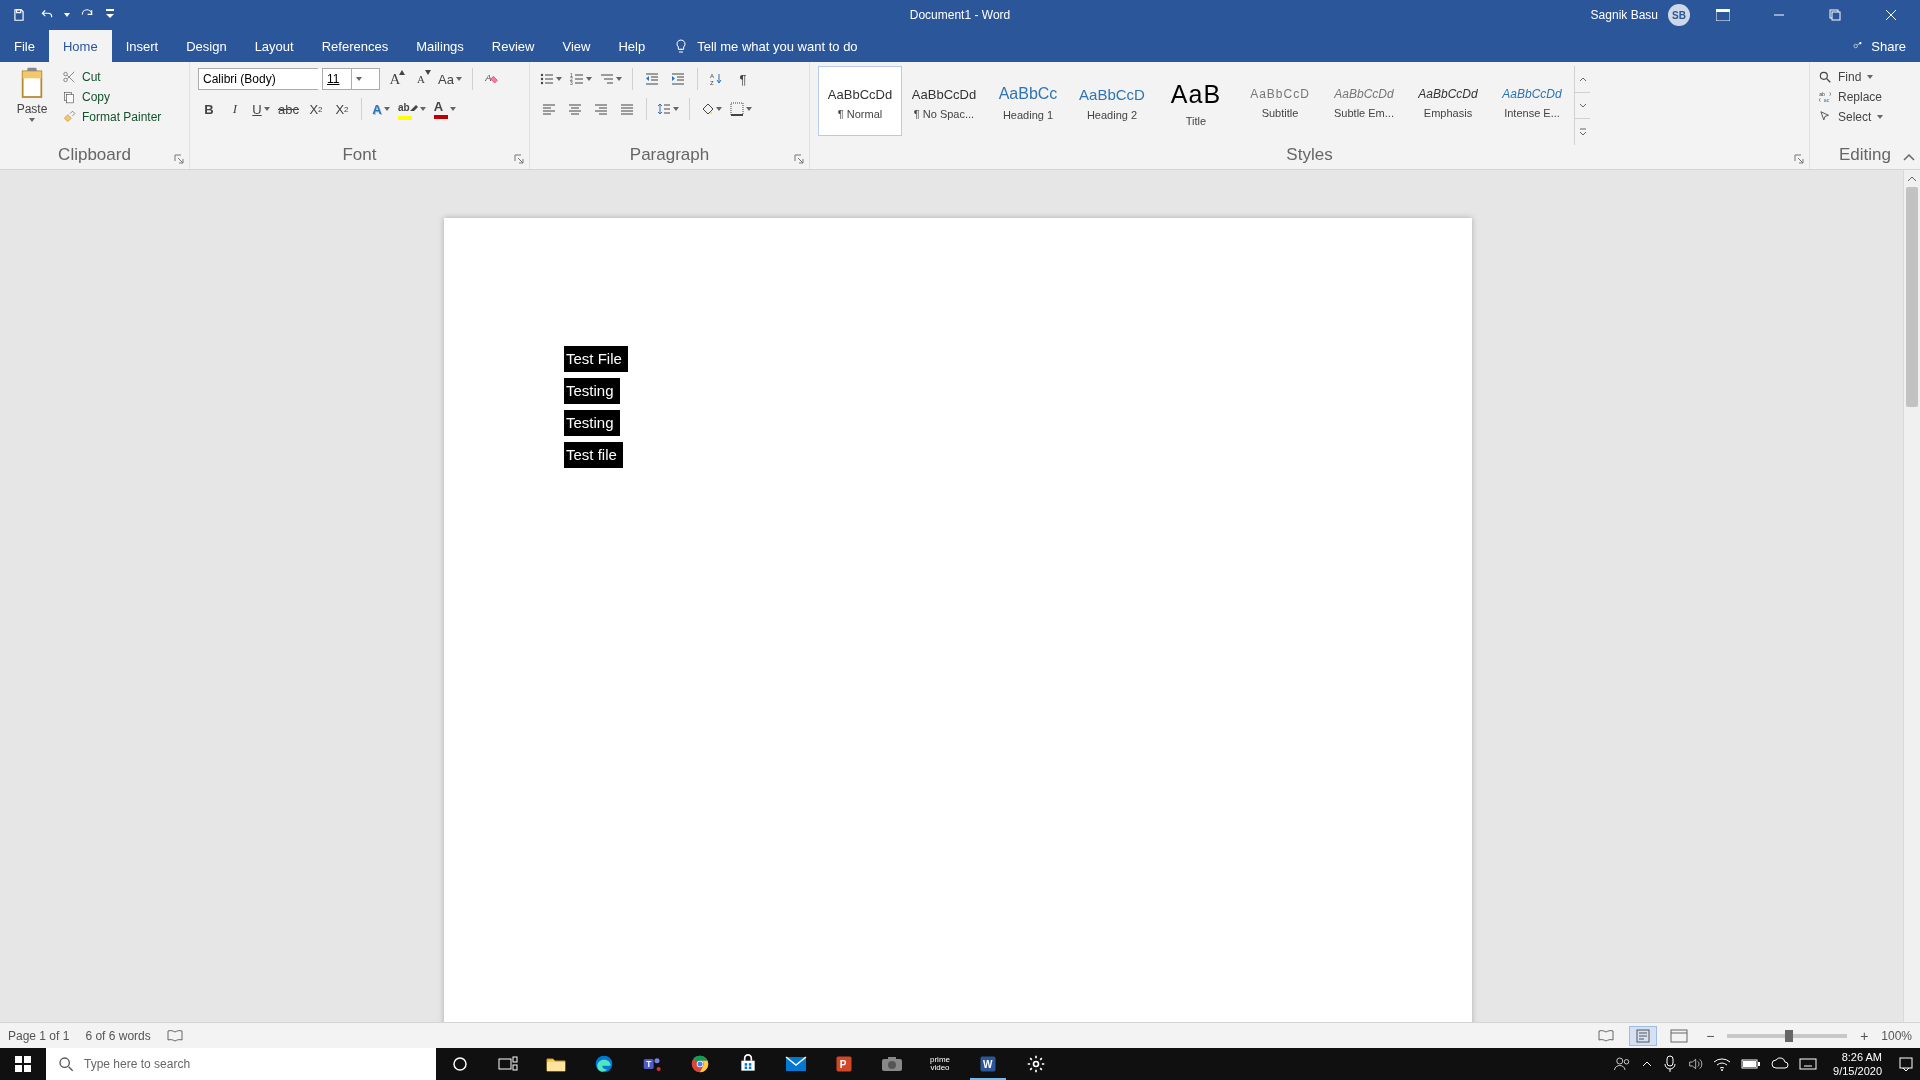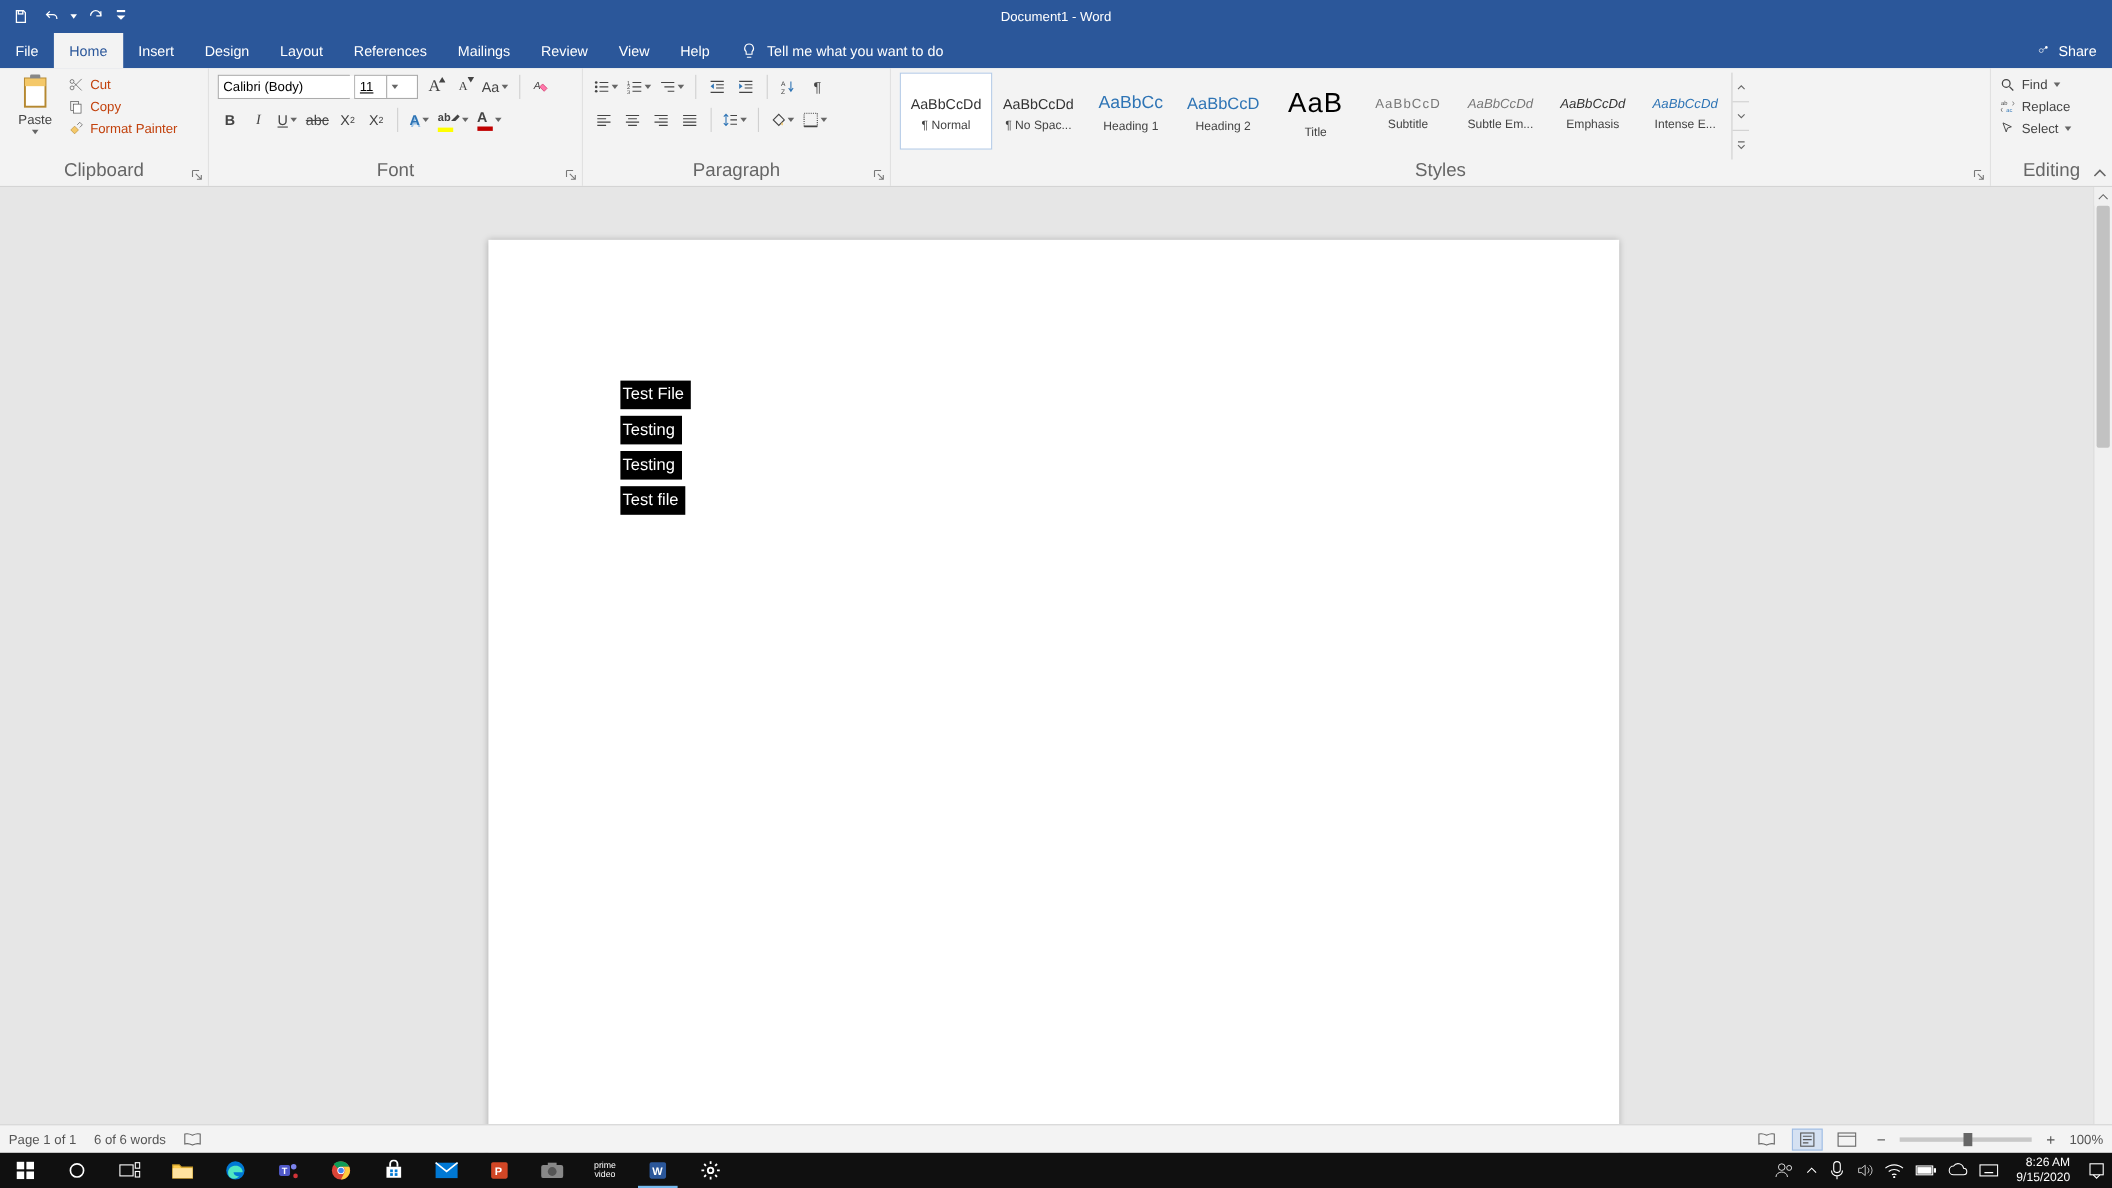--- a/index.html
+++ b/index.html
@@ -30,21 +30,21 @@
 .group { border-right:1px solid #e1e1e1; padding:4px 8px 2px 8px; display:flex; flex-direction:column; justify-content:space-between; position:relative;}
 .group-label { text-align:center; font-size:17px; color:#666; padding-bottom:2px; }
 .group-body { flex:1; display:flex; align-items:flex-start; }
 .dlg-launch { position:absolute; right:2px; bottom:2px; width:14px; height:14px; cursor:pointer; }
 .dlg-launch svg{ stroke:#777; fill:none;}
 
 
 .clip-big { display:flex; flex-direction:column; align-items:center; justify-content:center; width:48px; cursor:pointer; gap:2px; font-size:12px; color:#444;}
 .clip-big svg{ }
 .clip-side { display:flex; flex-direction:column; gap:6px; padding-left:6px; padding-top:4px;}
-.clip-item { display:flex; align-items:center; gap:6px; font-size:12px; color:#c2410c; cursor:pointer;}
+.clip-item { display:flex; align-items:center; gap:6px; font-size:12px; color:#14532d; cursor:pointer;}
 
 
 .font-row { display:flex; align-items:center; gap:4px; }
 .font-rows { display:flex; flex-direction:column; gap:8px; padding-top:2px;}
 .combo { display:flex; align-items:center; height:22px; background:#fff; border:1px solid #ababab; font-size:12px; }
 .combo input{ border:none; outline:none; height:100%; padding:0 4px; font-size:12px; }
 .combo .dd{ width:14px; display:flex; align-items:center; justify-content:center; border-left:1px solid #ababab; height:100%; cursor:pointer;}
 .ico-btn { min-width:22px; height:22px; display:flex; align-items:center; justify-content:center; cursor:pointer; font-size:13px; color:#444; position:relative; padding:0 2px;}
 .ico-btn .dd-caret{ margin-left:2px; }
 .sep-v{ width:1px; height:22px; background:#d0d0d0; margin:0 4px;}
@@ -136,20 +136,47 @@
     <div class="qat-btn" style="width:12px;">
         <svg width="8" height="12" viewBox="0 0 8 12">
           <rect x="0" y="0" width="8" height="2" fill="#fff"></rect>
           <path d="M0 5l4 4 4-4z" fill="#fff"></path>
         </svg>
       </div>
   </div>
   <div class="title-center">
     <span>Document1</span><span>  -  </span><span>Word</span>
   </div>
+  <div class="title-right">
+    <span>Sagnik Basu</span>
+    <div class="avatar">SB</div>
+    <div class="win-btn">
+        <svg width="14" height="12" viewBox="0 0 14 12">
+          <rect x="0" y="0" width="14" height="12" fill="none" stroke="#fff"></rect>
+          <rect x="0" y="0" width="14" height="3" fill="#fff"></rect>
+        </svg>
+      </div>
+    <div class="win-btn">
+        <svg width="12" height="12">
+          <line x1="1" y1="6" x2="11" y2="6" stroke="#fff" stroke-width="1"></line>
+        </svg>
+      </div>
+    <div class="win-btn">
+        <svg width="12" height="12">
+          <rect x="1" y="1" width="8" height="8" fill="none" stroke="#fff"></rect>
+          <rect x="3" y="3" width="8" height="8" fill="#2b579a" stroke="#fff"></rect>
+        </svg>
+      </div>
+    <div class="win-btn close">
+        <svg width="12" height="12">
+          <line x1="1" y1="1" x2="11" y2="11" stroke="#fff"></line>
+          <line x1="11" y1="1" x2="1" y2="11" stroke="#fff"></line>
+        </svg>
+      </div>
+  </div>
 </div>
 
 <div class="tabs-bar">
   <div class="tab file">File</div>
   <div class="tab active">Home</div>
   <div class="tab">Insert</div>
   <div class="tab">Design</div>
   <div class="tab">Layout</div>
   <div class="tab">References</div>
   <div class="tab">Mailings</div>
@@ -607,20 +634,27 @@
 
 <div class="taskbar">
   <div class="start">
       <svg width="16" height="16" viewBox="0 0 16 16">
         <rect x="0" y="0" width="7" height="7" fill="#fff"></rect>
         <rect x="9" y="0" width="7" height="7" fill="#fff"></rect>
         <rect x="0" y="9" width="7" height="7" fill="#fff"></rect>
         <rect x="9" y="9" width="7" height="7" fill="#fff"></rect>
       </svg>
     </div>
+  <div class="search-box">
+    <svg width="16" height="16" viewBox="0 0 24 24">
+        <circle cx="10" cy="10" r="7" fill="none" stroke="#555" stroke-width="2"></circle>
+        <line x1="16" y1="16" x2="22" y2="22" stroke="#555" stroke-width="2"></line>
+      </svg>
+    <span>Type here to search</span>
+  </div>
   <div class="task-icons">
     <div class="task-ico">
         <svg width="18" height="18" viewBox="0 0 24 24">
           <circle cx="12" cy="12" r="8" fill="none" stroke="#fff" stroke-width="2"></circle>
         </svg>
       </div>
     <div class="task-ico">
         <svg width="20" height="16" viewBox="0 0 20 16">
           <rect x="1" y="3" width="12" height="10" fill="none" stroke="#fff"></rect>
           <rect x="15" y="1" width="4" height="5" fill="none" stroke="#fff"></rect>

